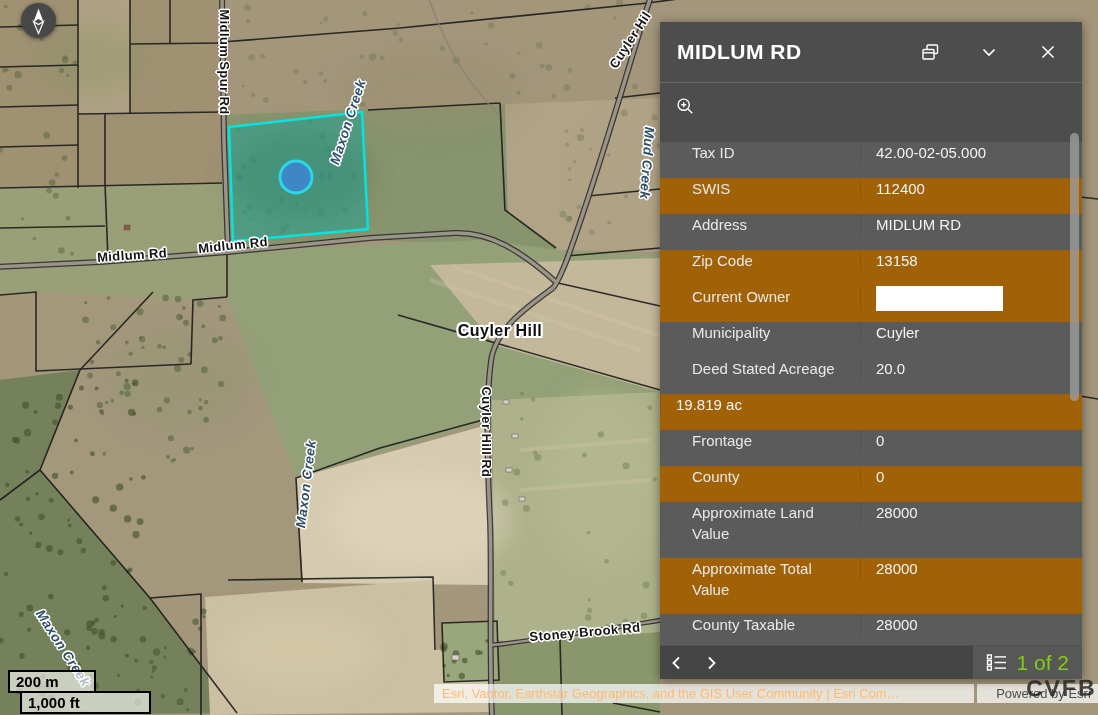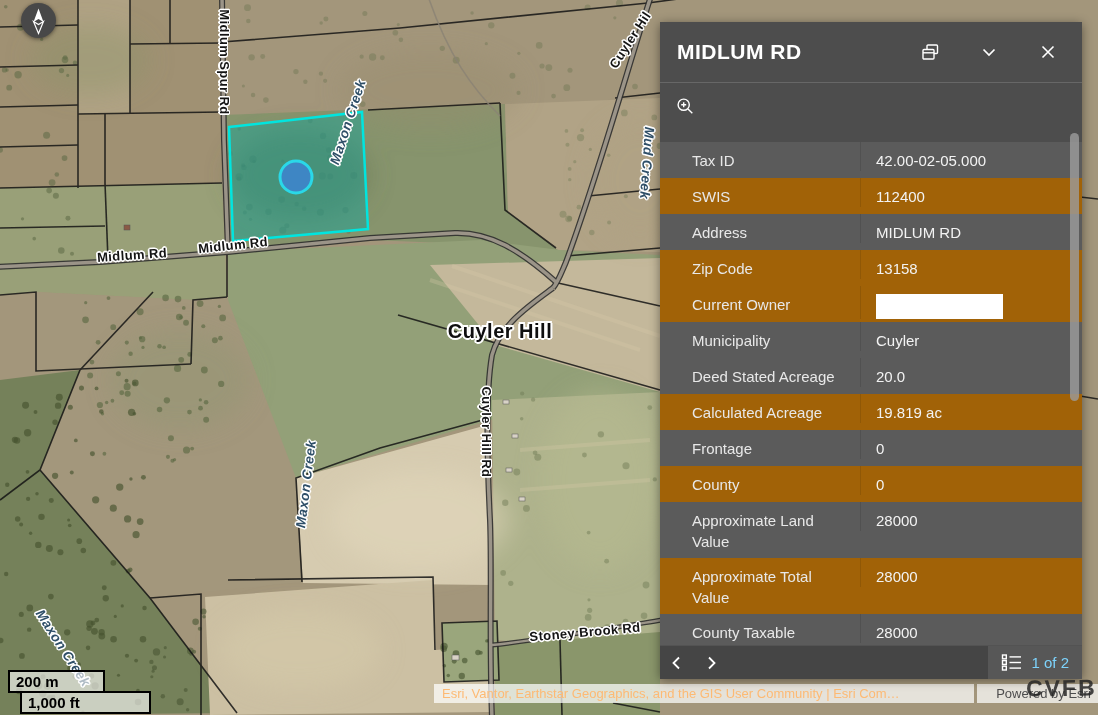--- a/index.html
+++ b/index.html
@@ -4,34 +4,34 @@
 <style>
   html,body{margin:0;padding:0;background:#222;}
   .stage{position:relative;width:1098px;height:715px;overflow:hidden;
          font-family:"Liberation Sans",sans-serif;-webkit-font-smoothing:antialiased;}
   .map{position:absolute;left:0;top:0;width:1098px;height:715px;display:block;}
   .labels{position:absolute;inset:0;pointer-events:none;}
   .map-label{position:absolute;white-space:nowrap;pointer-events:none;}
   .map-label.road{font-size:13px;font-weight:700;color:#141414;letter-spacing:.4px;
     text-shadow:-1px -1px 0 #fff,1px -1px 0 #fff,-1px 1px 0 #fff,1px 1px 0 #fff,
                  0 -1.6px 0 #fff,0 1.6px 0 #fff,-1.6px 0 0 #fff,1.6px 0 0 #fff;}
-  .map-label.place{font-size:20px;font-weight:700;color:#0f0f0f;letter-spacing:.5px;
+  .map-label.place{font-size:16px;font-weight:700;color:#0f0f0f;letter-spacing:.5px;
     text-shadow:-1.6px -1.6px 0 #fff,1.6px -1.6px 0 #fff,-1.6px 1.6px 0 #fff,1.6px 1.6px 0 #fff,
                  0 -2px 0 #fff,0 2px 0 #fff,-2px 0 0 #fff,2px 0 0 #fff;padding-left:12px;}
   .map-label.water{font-size:13.5px;font-weight:700;font-style:italic;color:#2f4f68;letter-spacing:.4px;
     text-shadow:-1px -1px 0 #fff,1px -1px 0 #fff,-1px 1px 0 #fff,1px 1px 0 #fff,
                  0 -1.6px 0 #fff,0 1.6px 0 #fff,-1.6px 0 0 #fff,1.6px 0 0 #fff;}
 
   .compass{position:absolute;left:21px;top:3px;width:35px;height:35px;border-radius:50%;
     background:#484848;border:none;padding:0;cursor:pointer;box-shadow:0 1px 4px rgba(0,0,0,.5);
     display:flex;align-items:center;justify-content:center;}
 
   .scale{position:absolute;background:rgba(255,255,255,.62);border:2px solid #000;
     color:#000;font-weight:700;font-size:15px;line-height:19px;padding:0 6px;box-sizing:border-box;}
-  .scale.metric{left:8px;top:670px;width:97px;height:23px;}
+  .scale.metric{left:8px;top:670px;width:88px;height:23px;}
   .scale.imperial{left:8px;top:691px;width:131px;height:23px;margin-left:12px;}
 
   .attr{position:absolute;left:434px;top:684px;width:540px;height:19px;box-sizing:border-box;
     background:rgba(255,255,255,.72);color:#fdba74;font-size:13px;line-height:19px;
     padding:0 8px;white-space:nowrap;overflow:hidden;}
   .powered{position:absolute;left:977px;top:684px;width:121px;height:19px;box-sizing:border-box;
     background:rgba(255,255,255,.72);color:#4d4d4d;font-size:13px;line-height:19px;text-align:center;padding-left:12px;}
   .watermark{position:absolute;left:1026px;top:675px;font-size:23px;font-weight:600;
     color:rgba(38,38,38,.85);letter-spacing:2px;transform:rotate(-1deg);z-index:5;}
 
@@ -45,32 +45,32 @@
     display:flex;align-items:center;justify-content:center;}
   .actionrow{position:absolute;left:0;top:60px;right:0;height:46px;
     border-top:1px solid rgba(255,255,255,.15);display:flex;align-items:center;}
   .actionrow .icon-btn{margin-left:7px;}
   .pbody{position:absolute;left:0;top:107px;right:0;height:516px;overflow:hidden;}
   .table{padding-top:13px;}
   .row{display:flex;min-height:36px;align-items:flex-start;box-sizing:border-box;}
   .row.light{background:#5b5b5b;}
   .row.dark{background:#a16207;}
   .row.tall{min-height:56px;}
-  .cell{font-size:15px;line-height:21px;padding-top:8px;box-sizing:border-box;}
+  .cell{font-size:15px;line-height:21px;box-sizing:border-box;}
   .cell.lab{width:200px;padding-left:32px;padding-right:10px;color:#e8e8e8;}
   .cell.val{flex:1;padding-left:15px;padding-right:14px;color:#f3f3f3;border-left:1px solid rgba(0,0,0,.10);}
   .redaction{width:127px;height:25px;background:#fff;margin-top:0px;}
   .thumb{position:absolute;right:3px;top:4px;width:9px;height:268px;border-radius:5px;
     background:#9c9c9c;opacity:.8;cursor:pointer;}
   .panel footer{position:absolute;left:0;top:623px;right:0;height:33px;background:#454545;
     display:flex;align-items:center;border-top:1px solid rgba(255,255,255,.08);}
   .panel footer .icon-btn{width:34px;height:33px;}
   .pager{margin-left:auto;height:33px;background:#575757;display:flex;align-items:center;
     gap:9px;padding:0 13px;cursor:pointer;}
-  .pager span{font-size:15px;color:#7dd3fc;}
+  .pager span{font-size:21px;color:#84cc16;}
 </style>
 </head>
 <body>
 
 <div class="stage">
 
   <svg class="map" viewBox="0 0 1098 715" xmlns="http://www.w3.org/2000/svg">
     <defs>
       <filter id="soft" x="-40%" y="-40%" width="180%" height="180%">
         <feGaussianBlur stdDeviation="12"></feGaussianBlur>
@@ -590,21 +590,20 @@
           </div>
           <div class="row light">
             <div class="cell lab">Municipality</div>
             <div class="cell val">Cuyler</div>
           </div>
           <div class="row light">
             <div class="cell lab">Deed Stated Acreage</div>
             <div class="cell val">20.0</div>
           </div>
           <div class="row dark">
-            <div class="cell lab">Calculated Acreage</div>
             <div class="cell val">19.819 ac</div>
           </div>
           <div class="row light">
             <div class="cell lab">Frontage</div>
             <div class="cell val">0</div>
           </div>
           <div class="row dark">
             <div class="cell lab">County</div>
             <div class="cell val">0</div>
           </div>

